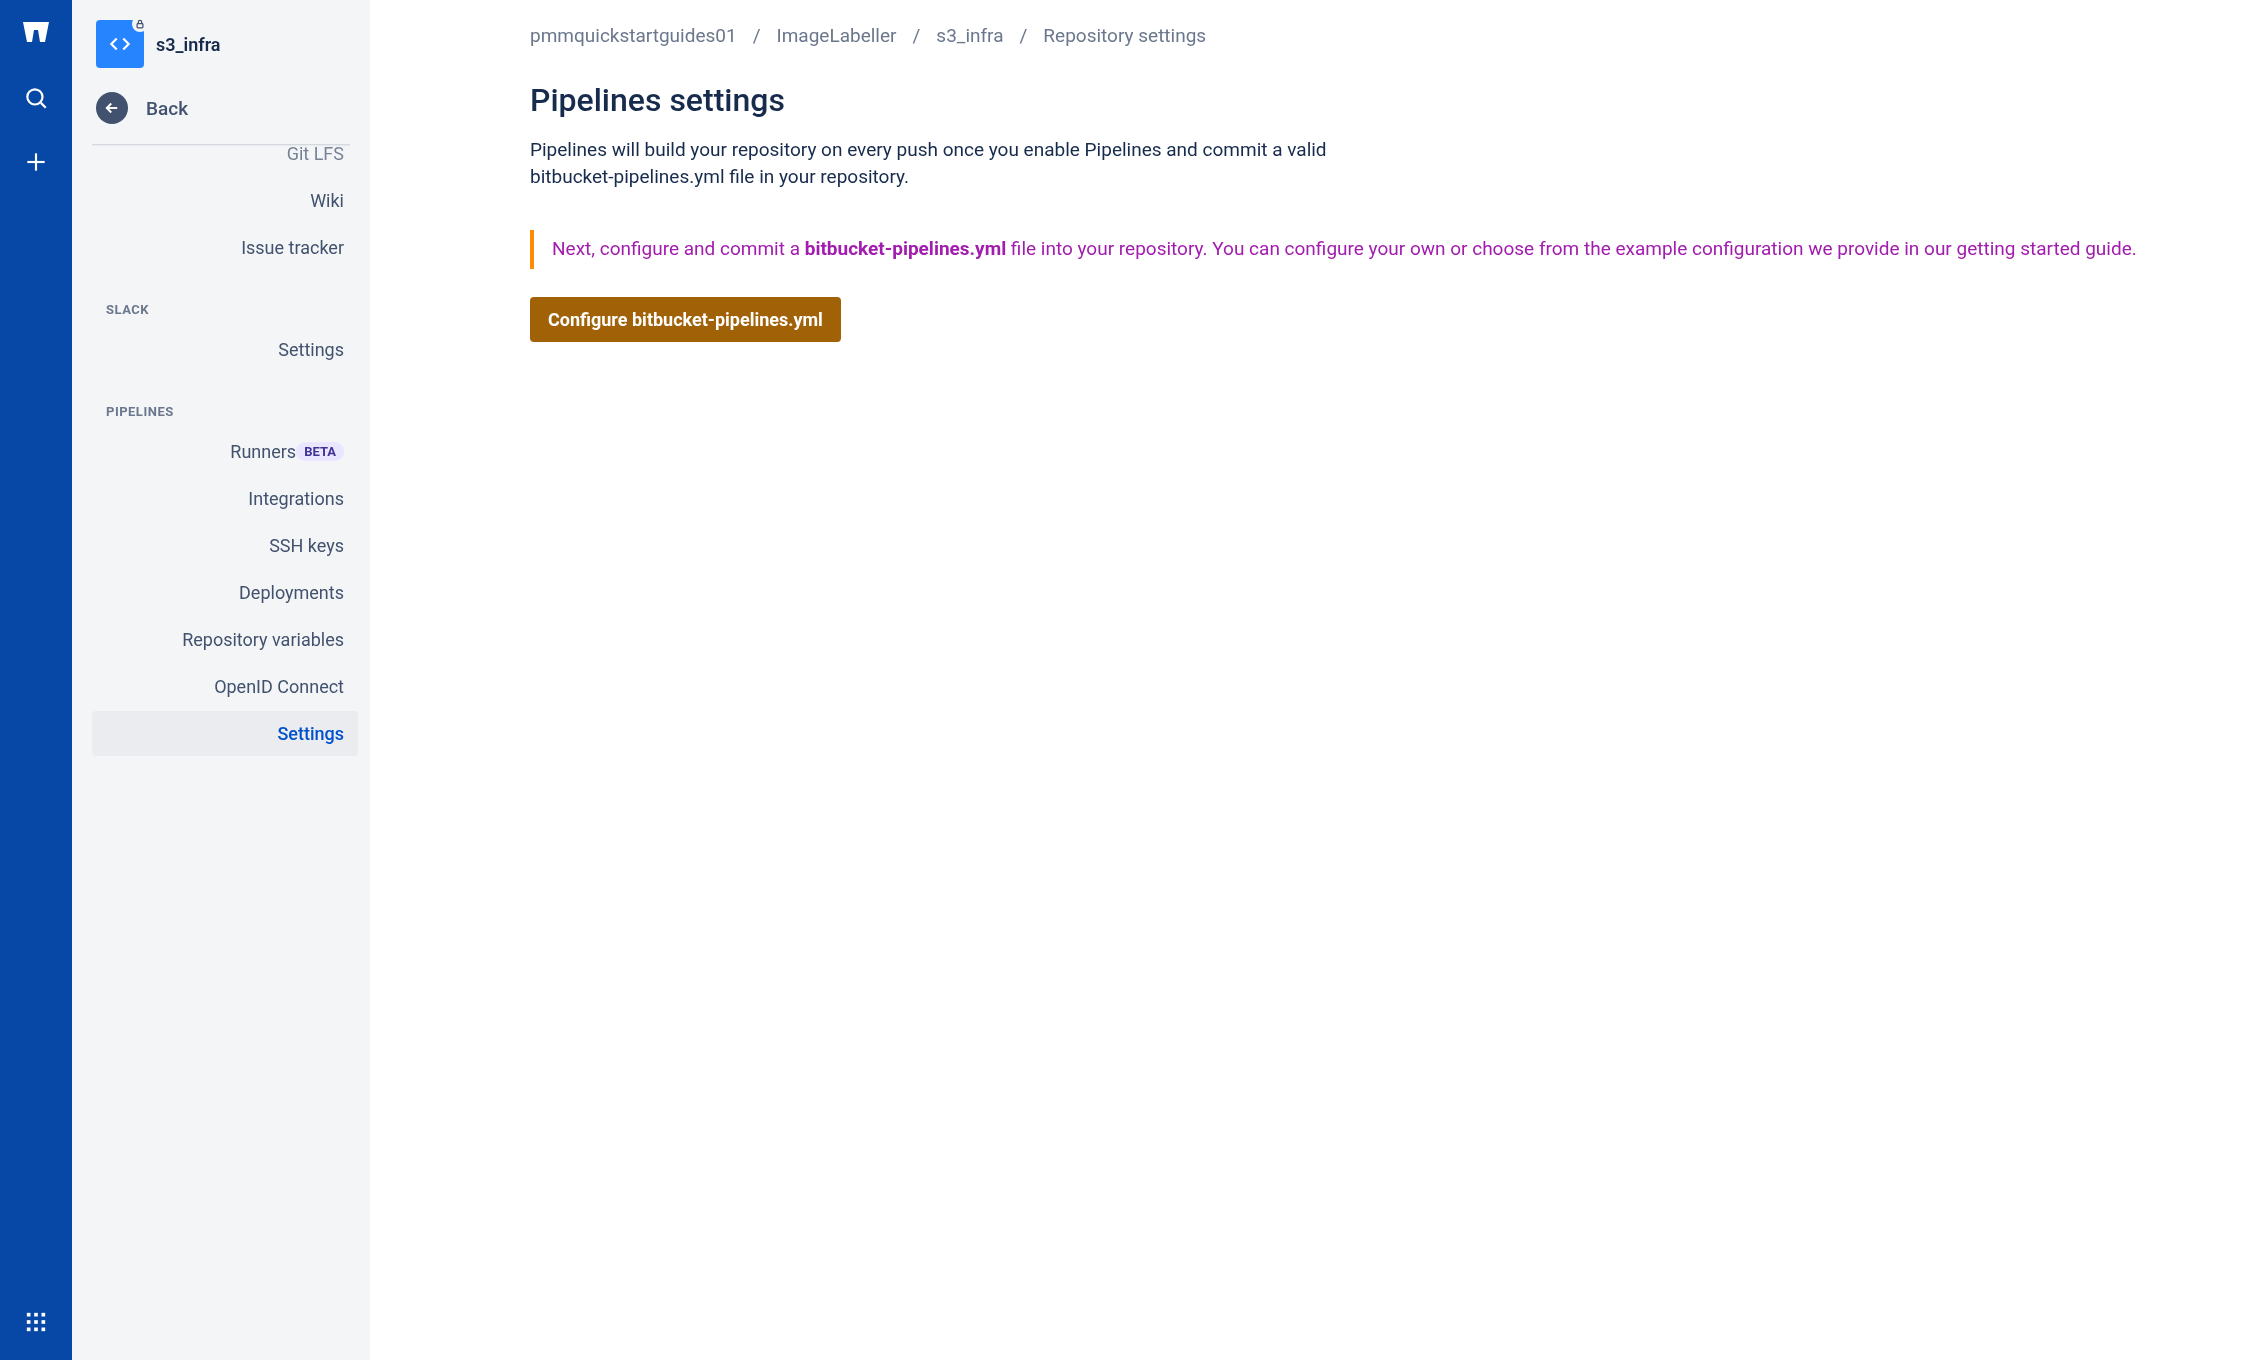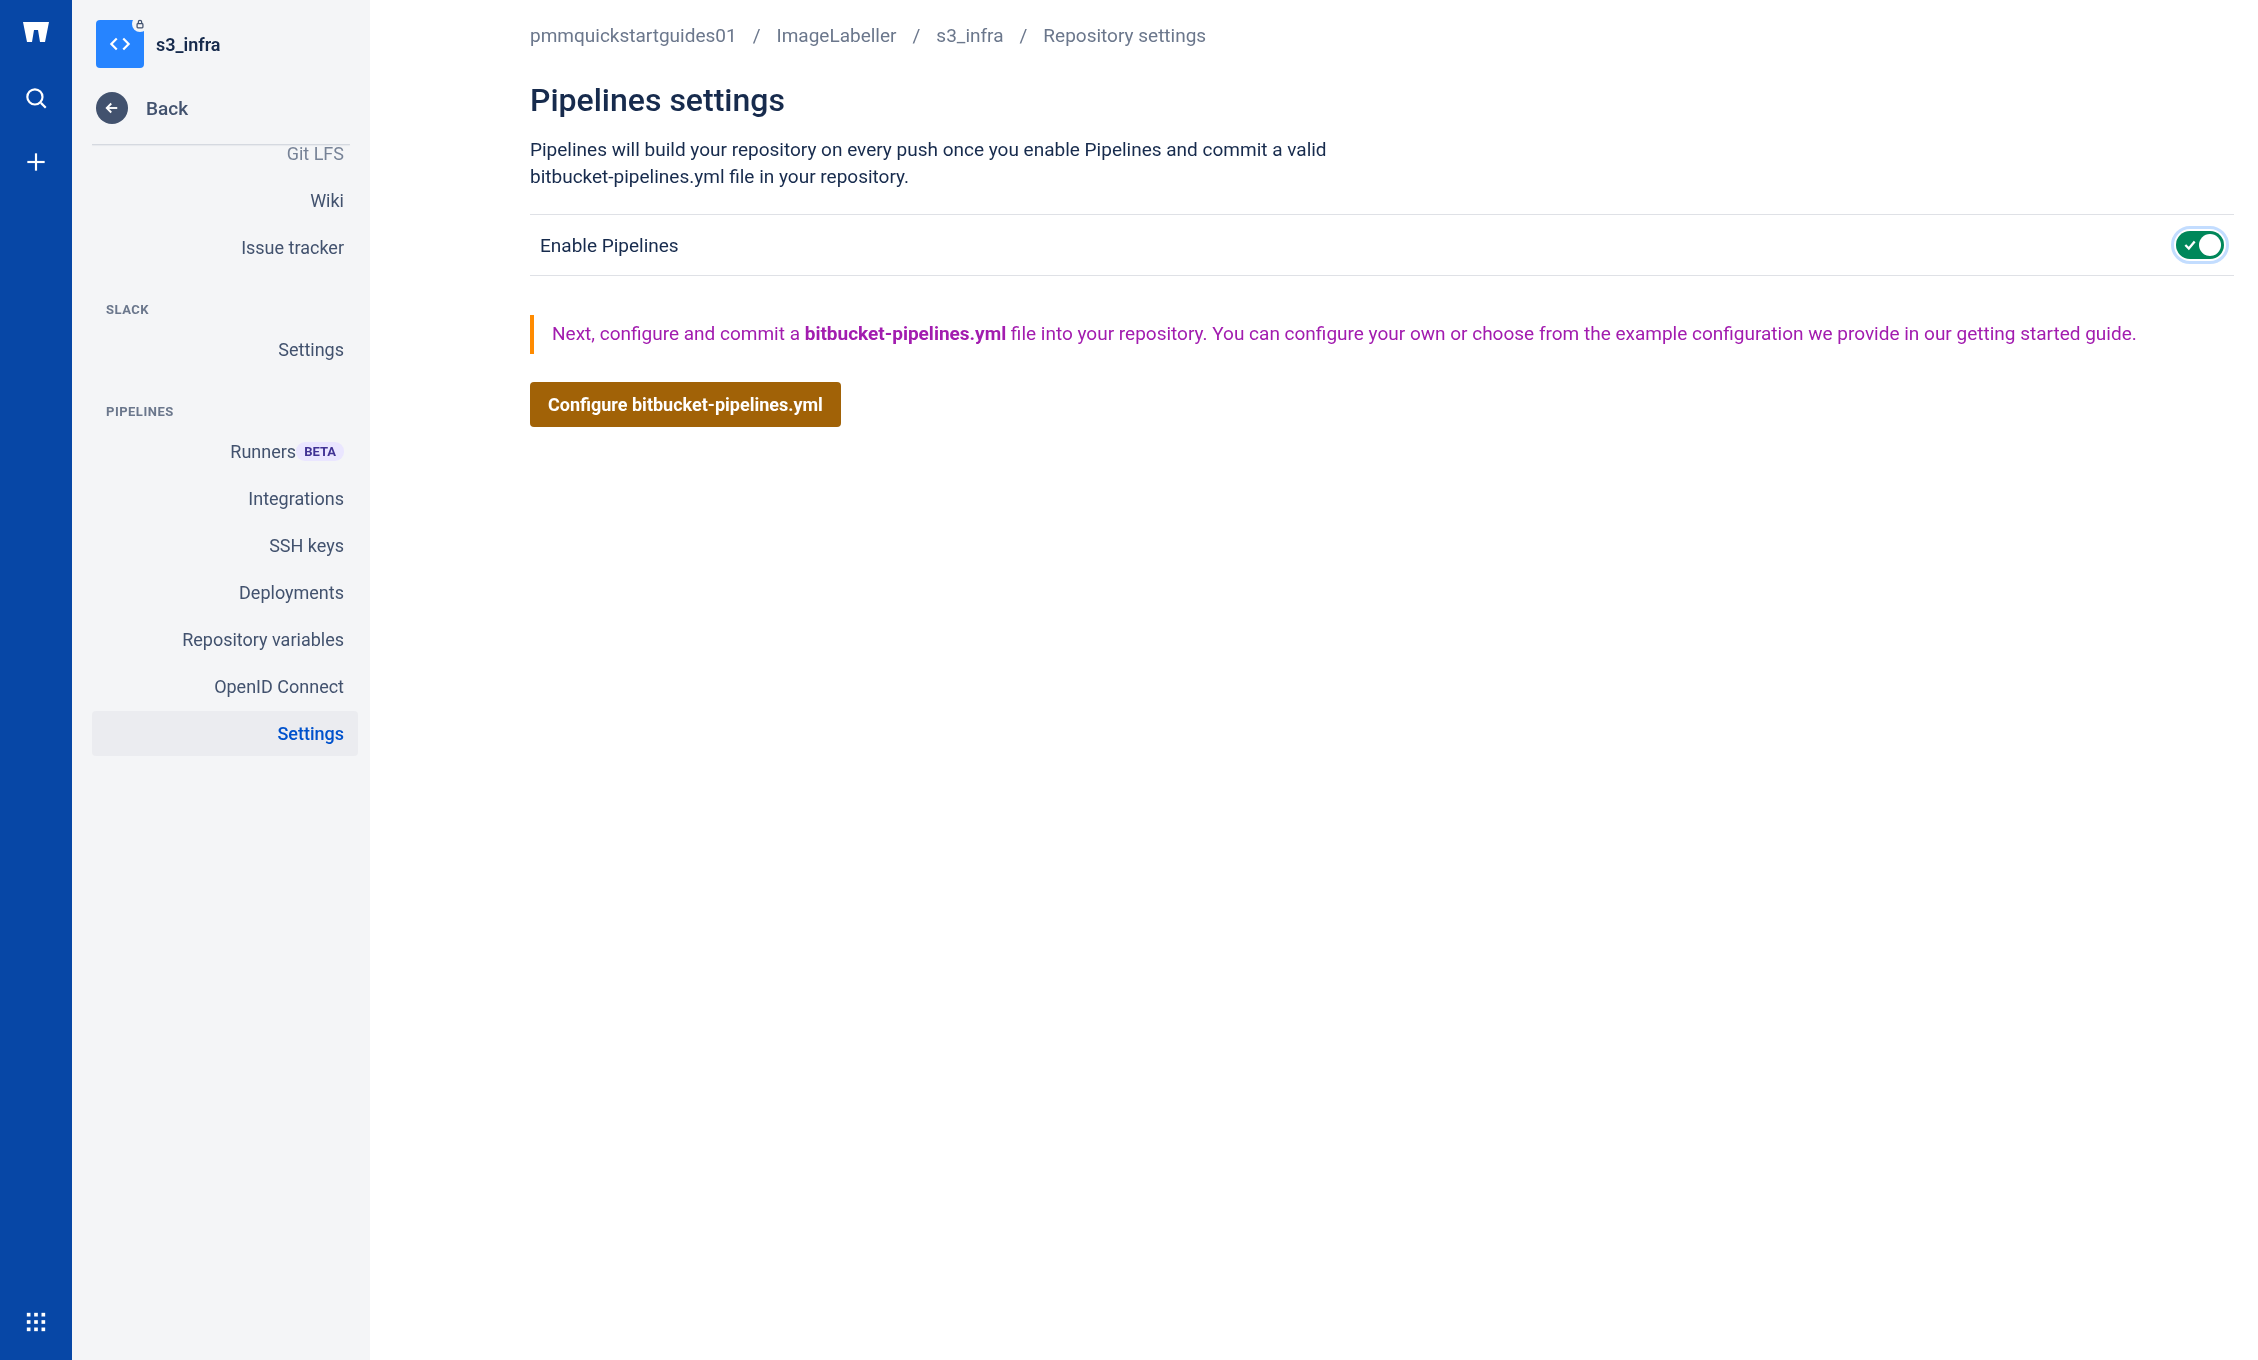--- a/index.html
+++ b/index.html
@@ -193,21 +193,21 @@
     h1.page-title {
       font-size: 32px;
       font-weight: 500;
       color: #172B4D;
       margin-bottom: 18px;
     }
     .page-desc {
       font-size: 19px;
       color: #172B4D;
       line-height: 1.4;
-      margin-bottom: 24px;
+      margin-bottom: 40px;
       max-width: 870px;
     }
     .toggle-row {
       display: flex;
       align-items: center;
       justify-content: space-between;
       padding: 16px 10px;
       border-top: 1px solid #DFE1E6;
       border-bottom: 1px solid #DFE1E6;
       margin-bottom: 28px;
@@ -378,30 +378,19 @@
     <a href="#">ImageLabeller</a>
     <span class="sep">/</span>
     <a href="#">s3_infra</a>
     <span class="sep">/</span>
     <a href="#">Repository settings</a>
   </nav>
 
   <h1 class="page-title">Pipelines settings</h1>
   <p class="page-desc">Pipelines will build your repository on every push once you enable Pipelines and commit a valid bitbucket-pipelines.yml file in your repository.</p>
 
-  <div class="toggle-row">
-    <span class="toggle-label">Enable Pipelines</span>
-    <div class="toggle">
-      <span class="check">
-        <svg width="14" height="18" viewBox="0 0 24 24" fill="none" stroke="#fff" stroke-width="4">
-          <polyline points="4 12 10 18 20 6"></polyline>
-        </svg>
-      </span>
-      <span class="knob"></span>
-    </div>
-  </div>
 
   <div class="callout">
     <span>Next, configure and commit a </span><strong>bitbucket-pipelines.yml</strong><span> file into your repository. You can configure your own or choose from the example configuration we provide in our getting started guide.</span>
   </div>
 
   <button class="primary-btn">Configure bitbucket-pipelines.yml</button>
 </main>
 
 </body></html>

